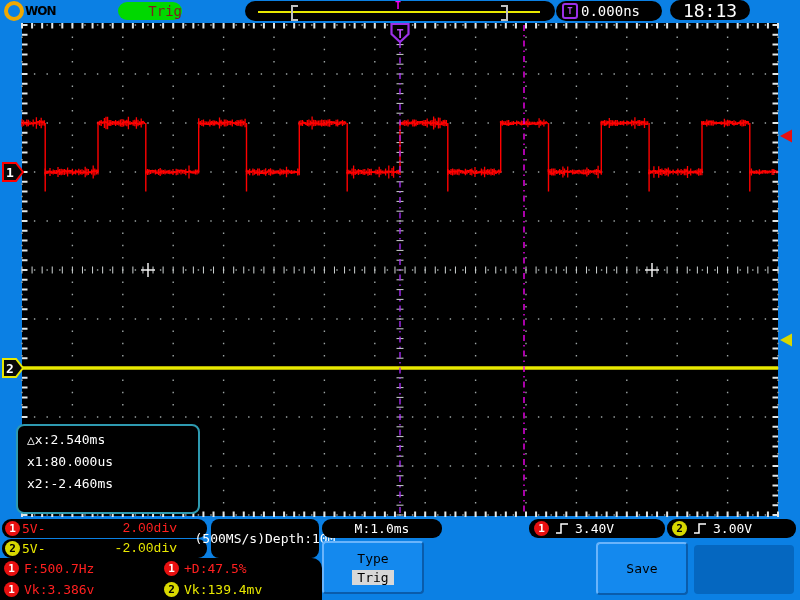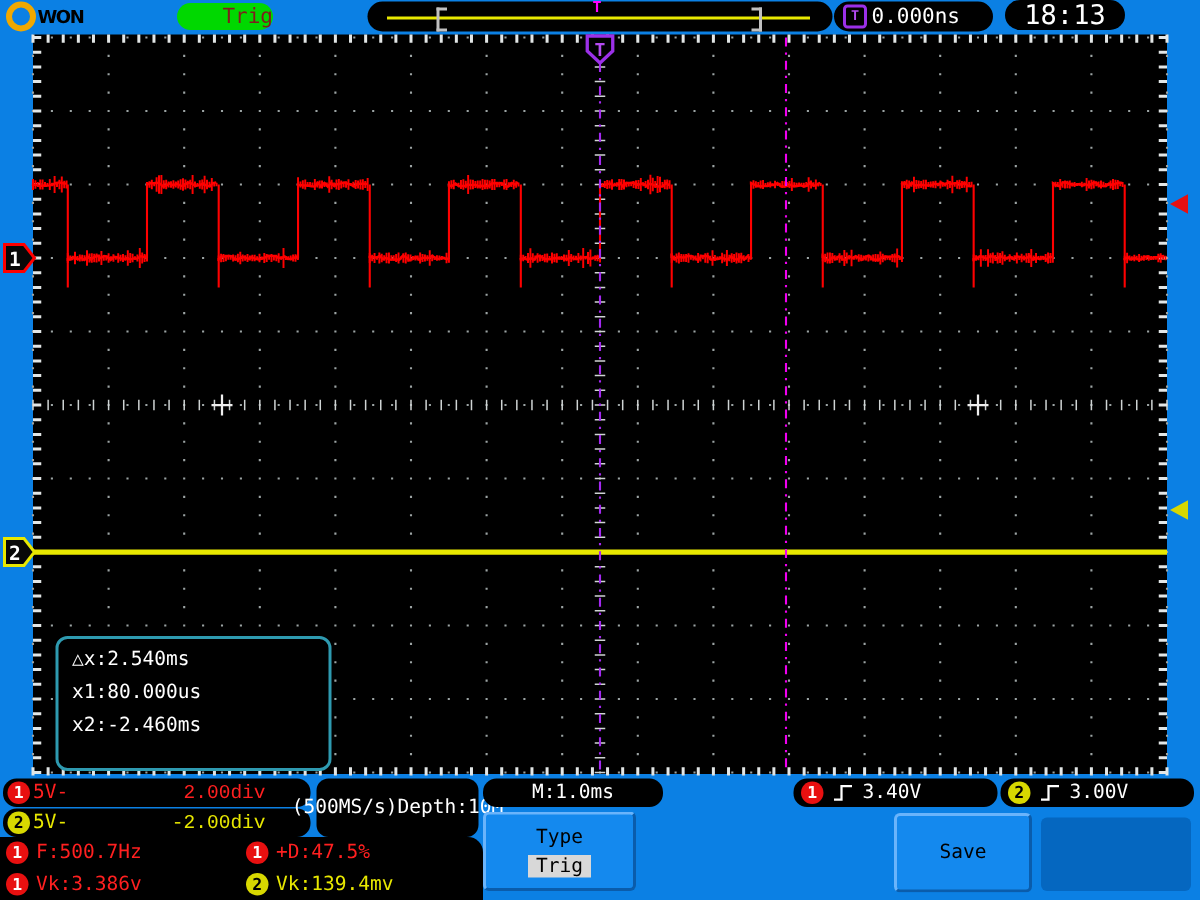--- a/index.html
+++ b/index.html
@@ -21,21 +21,21 @@
   #pos-t{left:150px;top:0px;color:#ff00ff;font-size:10px;font-weight:bold;line-height:9px;}
   #trigtime-pill{left:556px;top:1px;width:106px;height:20px;padding-left:6px;box-sizing:border-box;}
   .t-icon{width:12px;height:12px;border:2px solid #9b30e8;border-radius:3px;color:#b44af0;font-size:9px;font-weight:bold;
           display:flex;align-items:center;justify-content:center;margin-right:3px;background:#000;}
   #trigtime-pill .val{font-size:14px;}
   #clock-pill{left:670px;top:0;width:80px;height:20px;justify-content:center;font-size:18px;}
   
   #grid{left:22px;top:23px;width:756px;height:493px;background:#000;z-index:0;}
   #scope-svg{left:0;top:0;z-index:10;pointer-events:none;}
   
-  #cursor-box{left:37px;top:424px;width:184px;height:90px;background:#000;border:2px solid #2e9ab0;border-radius:8px;
+  #cursor-box{left:16px;top:424px;width:184px;height:90px;background:#000;border:2px solid #2e9ab0;border-radius:8px;
               z-index:20;color:#fff;font-size:13px;line-height:22px;padding:3px 0 0 9px;box-sizing:border-box;}
   
   #bottombar{left:0;top:517px;width:800px;height:83px;z-index:30;}
   .chip{border-radius:50%;width:15px;height:15px;font-size:11px;font-weight:bold;display:flex;align-items:center;justify-content:center;flex:none;}
   .chip.c1{background:#e81010;color:#fff;}
   .chip.c2{background:#d8d800;color:#000;}
   .bpill{position:absolute;background:#000;border-radius:9px;display:flex;align-items:center;font-size:13px;}
   #ch1-pill{left:2px;top:2px;width:205px;height:19px;color:#ff2020;}
   #ch2-pill{left:2px;top:22px;width:205px;height:19px;color:#e8e800;}
   .ch-pill .chip{margin:0 2px 0 3px;}

